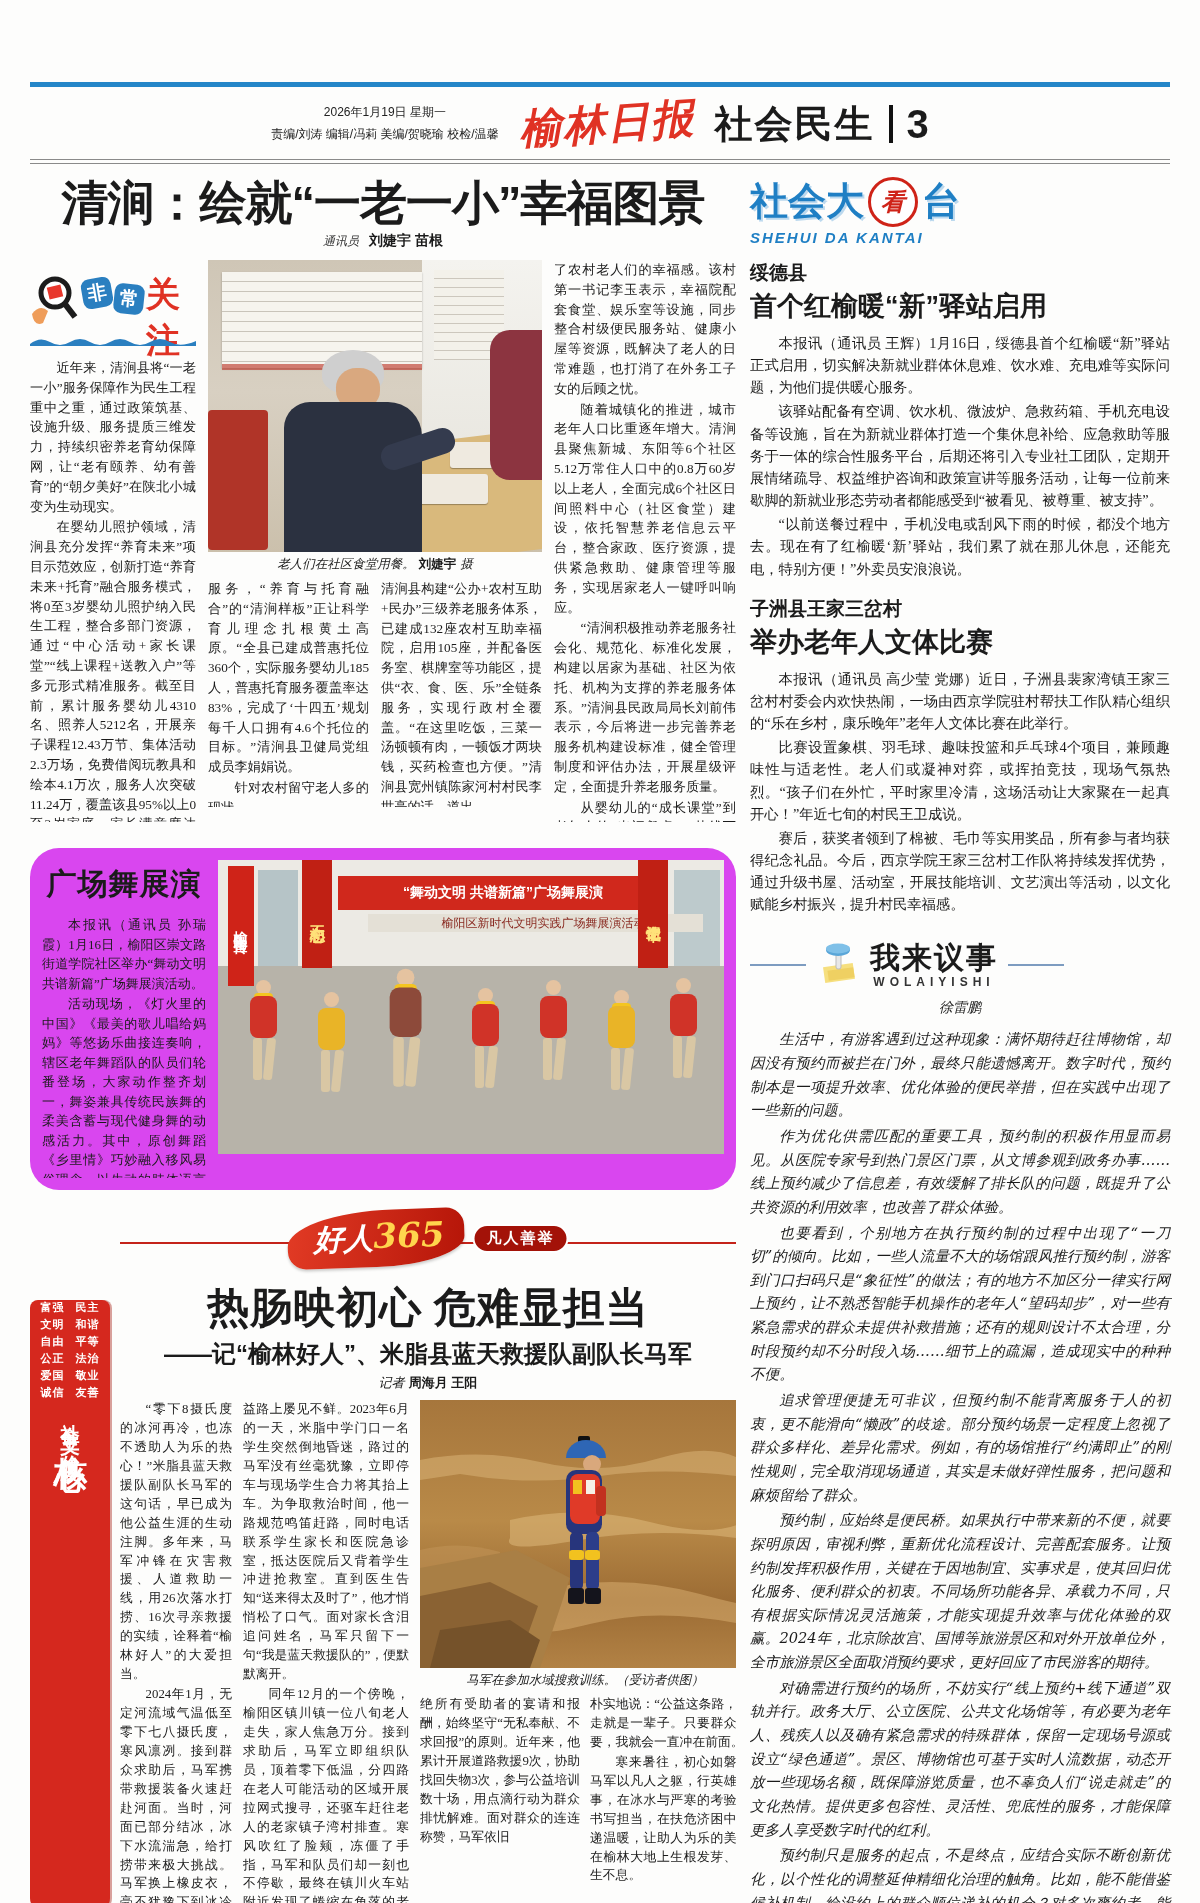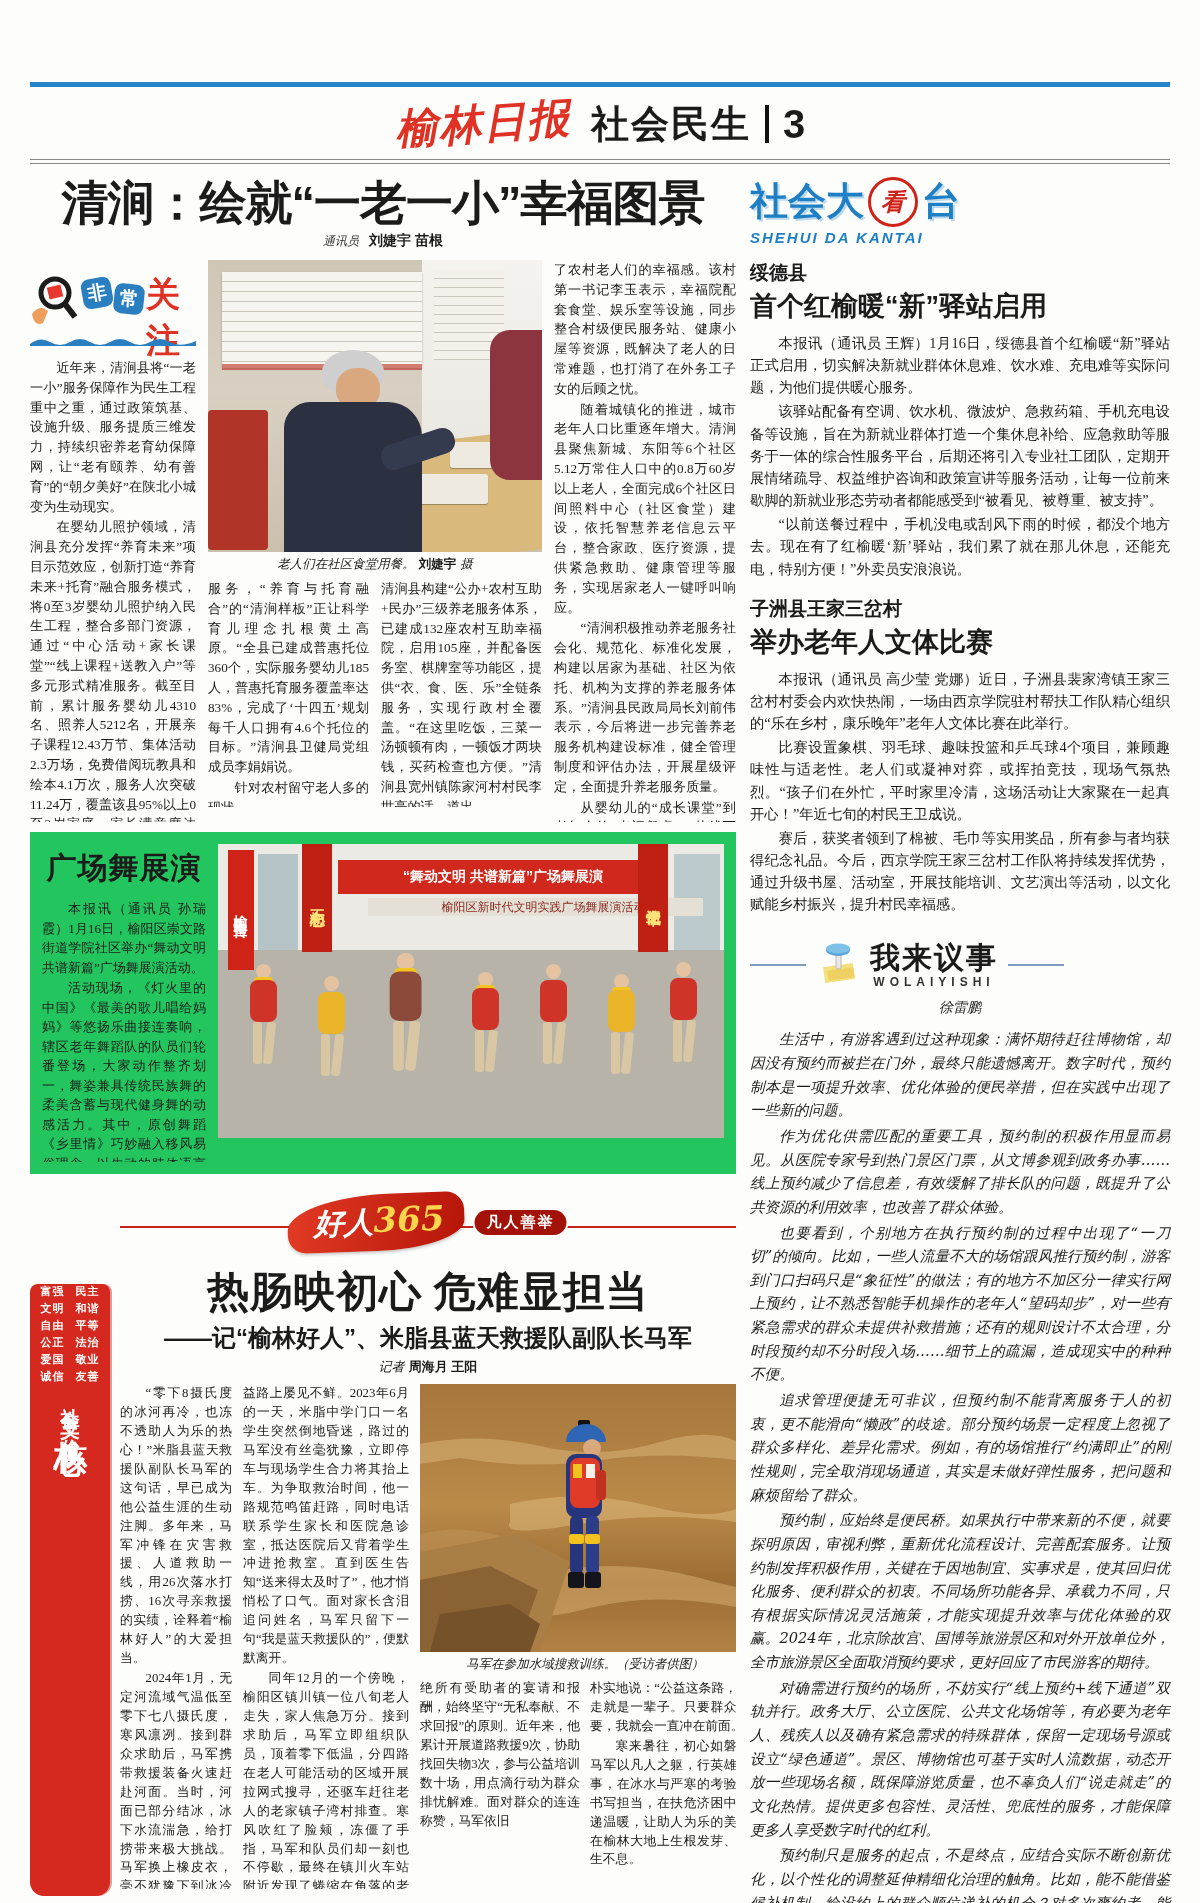--- a/index.html
+++ b/index.html
@@ -66,21 +66,21 @@
   .p1-face{position:absolute;left:58px;top:18px;width:44px;height:42px;border-radius:46%;background:#d9a87f;}
   .p1-body{position:absolute;left:6px;top:52px;width:138px;height:160px;border-radius:26px 34px 8px 8px;background:#2b3140;}
   .p1-arm{position:absolute;left:102px;top:86px;width:76px;height:26px;border-radius:12px;background:#343b4e;transform:rotate(-18deg);}
   .p1-person2{position:absolute;right:-18px;top:70px;width:70px;height:150px;border-radius:20px;background:#8c3440;}
   .caption{font-family:"DejaVu Serif",serif;font-style:italic;font-size:12.5px;text-align:center;margin:4px 0 6px;}
   .caption b{font-style:normal;font-family:"Liberation Sans",sans-serif;font-weight:bold;}
   .subcols{display:flex;gap:12px;height:228px;overflow:hidden;}
   .subcol{width:161px;overflow:hidden;}
 
   
-  .pink-box{margin-top:10px;background:#22c55e;padding:12px;display:flex;gap:12px;height:318px;}
+  .pink-box{margin-top:26px;background:#d946ef;padding:12px;display:flex;gap:12px;height:318px;border-radius:29px;}
   .dance-left{width:168px;overflow:hidden;}
   .dance-title{font-family:"Liberation Sans",sans-serif;font-weight:900;font-size:30px;text-align:center;
                letter-spacing:1px;margin:4px 0 10px;}
   .dance-left .para{font-size:13px;}
   .photo2{position:relative;width:506px;height:294px;overflow:hidden;flex:none;
           background:linear-gradient(180deg,#eceae4 0 36%,#b7b3a9 36% 100%);}
   .p2-flag{position:absolute;left:10px;top:6px;width:26px;height:120px;background:#cf2318;color:#fff;
            writing-mode:vertical-rl;text-orientation:upright;font-family:"Liberation Sans",sans-serif;
            font-size:14px;font-weight:bold;display:flex;align-items:center;justify-content:center;letter-spacing:3px;}
   .p2-banner{position:absolute;left:120px;top:16px;width:330px;height:34px;background:#d0281c;color:#fff;
@@ -162,20 +162,24 @@
            text-align:justify;text-indent:2em;margin:0 0 2px;}
 </style>
 </head>
 <body>
 
 <div class="page">
   <div class="content">
 
     <div class="top-blue"></div>
     <div class="header-row">
+      <div class="pub-info">
+        <div>2026年1月19日  星期一</div>
+        <div>责编/刘涛  编辑/冯莉  美编/贺晓瑜  校检/温馨</div>
+      </div>
       <div class="masthead">榆林日报</div>
       <div class="section-wrap">
         <div class="section-title">社会民生</div>
         <div class="sec-bar"></div>
         <div class="page-no">3</div>
       </div>
     </div>
     <div class="double-rule"></div>
 
     <div class="main-grid">

